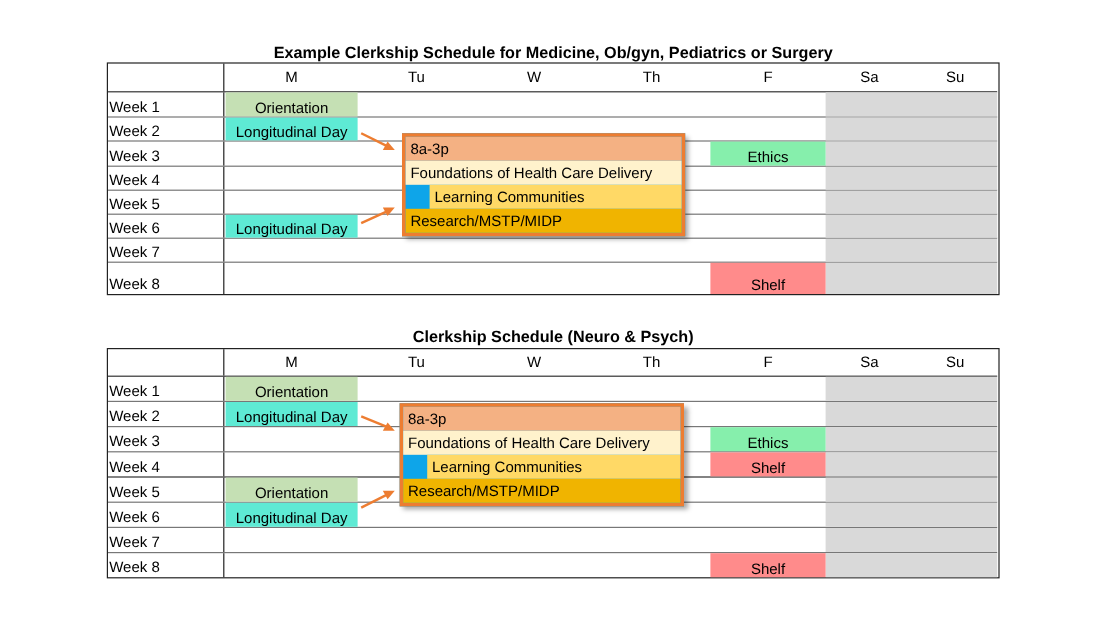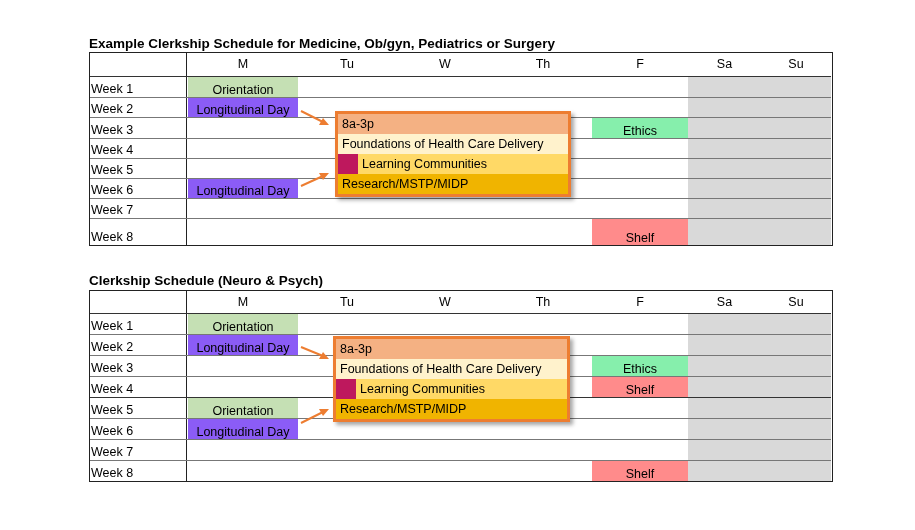--- a/index.html
+++ b/index.html
@@ -1,32 +1,32 @@
 <!DOCTYPE html>
 <html><head>
 <meta charset="utf-8">
 <style>
   * { box-sizing: border-box; margin: 0; padding: 0; }
   body { width: 915px; height: 530px; background: #ffffff; position: relative; overflow: hidden;
          font-family: "Liberation Sans", "DejaVu Sans", sans-serif; font-size: 12.5px; color: #000; }
-  .title { position: absolute; font-weight: bold; font-size: 13.5px; left: 89px; width: 744px; }
+  .title { position: absolute; font-weight: bold; font-size: 13.5px; text-align: center; left: 89px; width: 744px; }
   .table { position: absolute; left: 89px; width: 744px; border: 1.5px solid #222; }
   .row { position: absolute; left: 0; width: 741px; border-bottom: 1px solid #777; }
   .row.thick { border-bottom: 1.5px solid #333; }
   .row.last { border-bottom: none; }
   .cell { position: absolute; top: 0; height: 100%; display: flex; align-items: flex-end; padding-bottom: 1px; }
   .label { left: 0; width: 97px; padding-left: 1px; border-right: 1.5px solid #222; }
   .hdr { justify-content: center; align-items: center; }
   .wk { position: absolute; top: 0; height: 100%; background: #d9d9d9; }
   .fill { position: absolute; top: 0; height: 100%; display: flex; align-items: flex-end; justify-content: center; }
   .green { background: #c5e0b4; }
-  .salmon { background: #8b5cf6; }
+  .salmon { background: #5eead4; }
   .blue { background: #86efac; }
   .red { background: #ff8b8b; }
-  .popup { position: absolute; border: 3px solid #ed7d31; box-shadow: 3px 3px 4px rgba(0,0,0,0.35); background:#be185d; }
+  .popup { position: absolute; border: 3px solid #ed7d31; box-shadow: 3px 3px 4px rgba(0,0,0,0.35); background:#0ea5e9; }
   .popup div { height: 20px; line-height: 20px; padding-left: 4px; font-size: 12.5px; white-space: nowrap; }
   .p1 { background: #f4b183; }
   .p2 { background: #fff2cc; }
   .p3 { background: #ffd966; margin-left: 20px; }
   .p4 { background: #f0b400; }
   .arrow { position: absolute; }
 </style>
 </head>
 <body>
 

